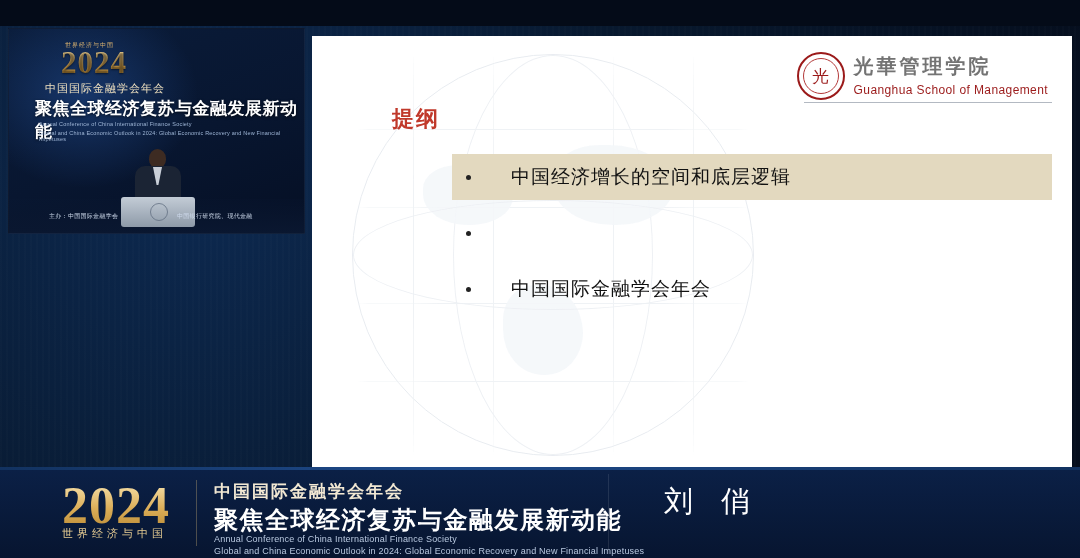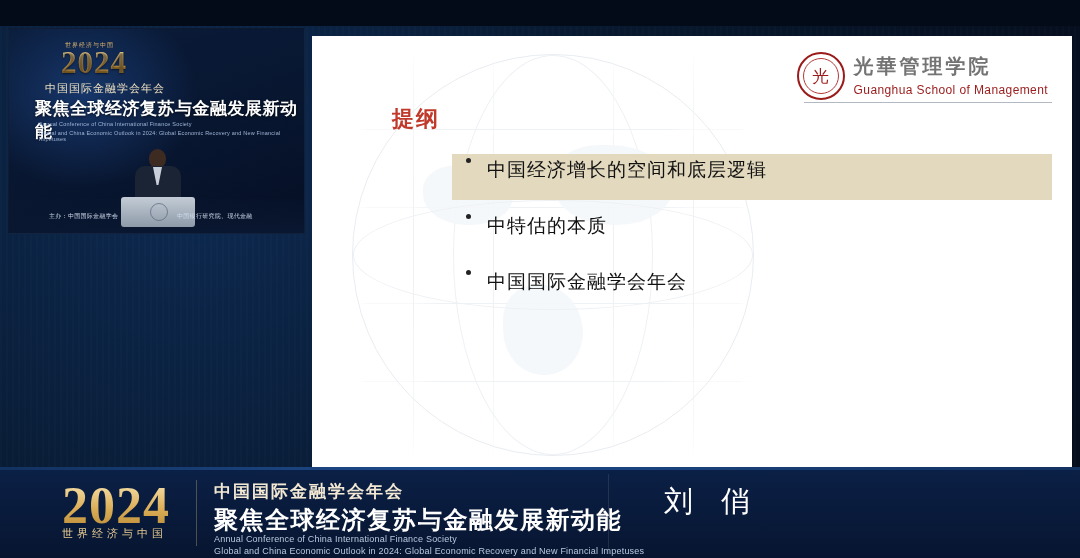--- a/index.html
+++ b/index.html
@@ -330,24 +330,26 @@
 
   .bullets {
     position: absolute;
     left: 140px;
     top: 118px;
     width: 600px;
   }
   .bullet {
     position: relative;
     display: flex;
+    align-items: center;
     min-height: 46px;
     padding: 4px 4px 4px 14px;
     margin-bottom: 10px;
     box-sizing: border-box;
+    gap: 24px;
   }
   .bullet.highlight {
     background: #e3d9bf;
     width: 600px;
   }
   .bullet .dot {
     width: 5px;
     height: 5px;
     border-radius: 50%;
     background: #222;
@@ -530,21 +532,20 @@
 
     <div class="slide-heading">提纲</div>
 
     <div class="bullets">
       <div class="bullet highlight">
         <span class="dot"></span>
         <span class="btext">中国经济增长的空间和底层逻辑</span>
       </div>
       <div class="bullet">
         <span class="dot"></span>
-        <span class="btext">中特估的本质</span>
       </div>
       <div class="bullet">
         <span class="dot"></span>
         <span class="btext">中国国际金融学会年会</span>
       </div>
     </div>
   </div>
 
   <div class="lower-band">
     <div class="band-accent"></div>

